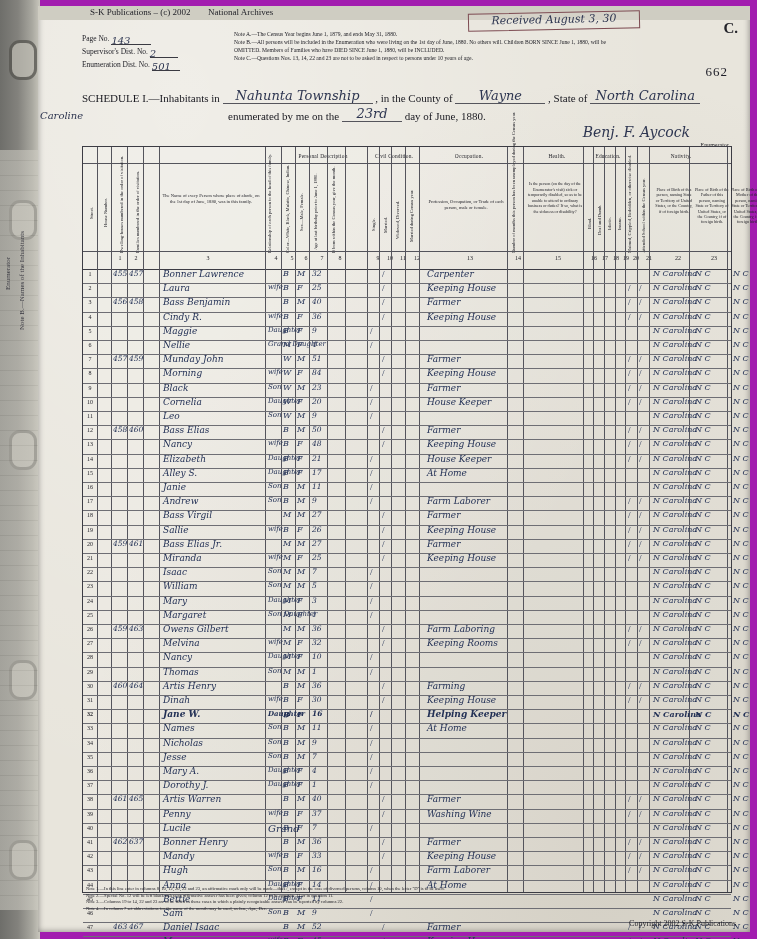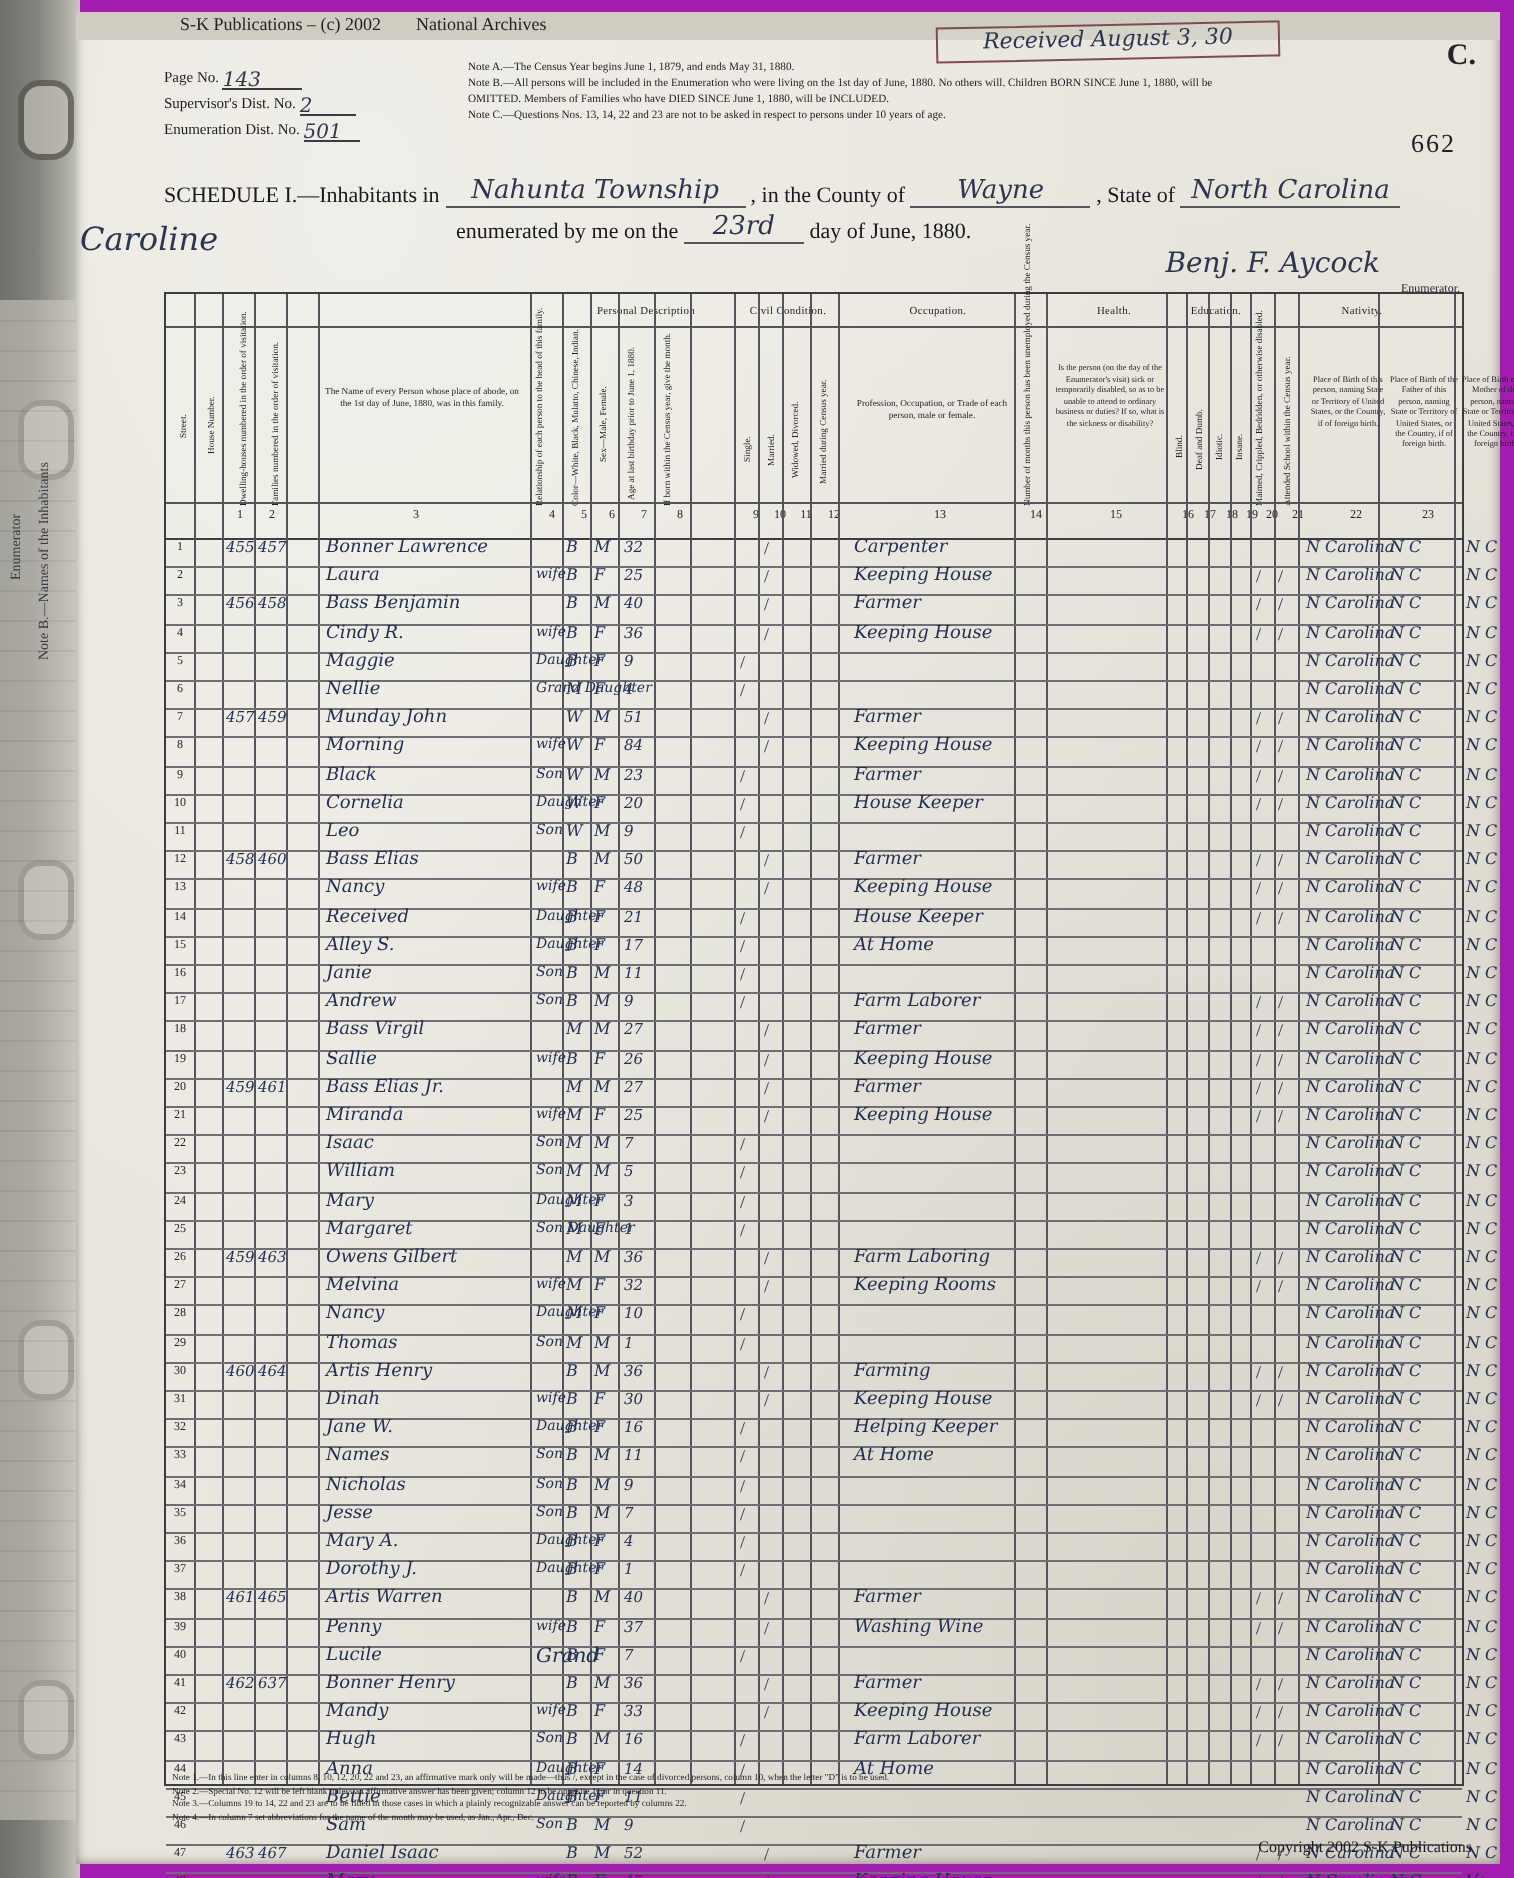--- a/index.html
+++ b/index.html
@@ -140,21 +140,21 @@
     </div>
 
     <div class="enumline">
       <span>enumerated by me on the</span>
       <span class="blank hand" style="width:60px;font-size:13px">23rd</span>
       <span>day of June, 1880.</span>
     </div>
 
     <div class="signature hand">Benj. F. Aycock</div>
     <div class="enumlabel">Enumerator.</div>
-    <div class="caroline hand" style="font-size:16px">Caroline</div>
+    <div class="caroline hand" style="font-size:10px">Caroline</div>
 
     <div class="tbl">
       <div class="hdr">
         <div class="grouplbl" style="left:200px;top:6px;width:80px">Personal Description</div>
         <div class="grouplbl" style="left:286px;top:6px;width:50px">Civil Condition.</div>
         <div class="grouplbl" style="left:356px;top:6px;width:60px">Occupation.</div>
         <div class="grouplbl" style="left:444px;top:6px;width:60px">Health.</div>
         <div class="grouplbl" style="left:500px;top:6px;width:50px">Education.</div>
         <div class="grouplbl" style="left:568px;top:6px;width:60px">Nativity.</div>
 
@@ -425,21 +425,21 @@
             <div class="tick" style="left: 299px; top: 0px;">/</div>
             <div class="cell" style="left: 344px;">Keeping House</div>
             <div class="tick" style="left: 545px; top: 0px;">/</div>
             <div class="tick" style="left: 556px; top: 0px;">/</div>
             <div class="cell" style="left: 570px;;font-size:8px">N Carolina</div>
             <div class="cell" style="left: 612px;;font-size:8px">N C</div>
             <div class="cell" style="left: 650px;;font-size:8px">N C</div>
           </div>
           <div class="row" style="top: 184.6px;">
             <div class="rn" style="left: 1px;">14</div>
-            <div class="cell" style="left: 80px;">Received</div>
+            <div class="cell" style="left: 80px;">Elizabeth</div>
             <div class="cell" style="left: 185px;;font-size:7px">Daughter</div>
             <div class="cell" style="left: 200px;;font-size:8px">B</div>
             <div class="cell" style="left: 214px;;font-size:8px">F</div>
             <div class="cell num" style="left: 229px;">21</div>
             <div class="tick" style="left: 287px; top: 0px;">/</div>
             <div class="cell" style="left: 344px;">House Keeper</div>
             <div class="tick" style="left: 545px; top: 0px;">/</div>
             <div class="tick" style="left: 556px; top: 0px;">/</div>
             <div class="cell" style="left: 570px;;font-size:8px">N Carolina</div>
             <div class="cell" style="left: 612px;;font-size:8px">N C</div>
@@ -672,21 +672,21 @@
             <div class="cell" style="left: 214px;;font-size:8px">F</div>
             <div class="cell num" style="left: 229px;">30</div>
             <div class="tick" style="left: 299px; top: 0px;">/</div>
             <div class="cell" style="left: 344px;">Keeping House</div>
             <div class="tick" style="left: 545px; top: 0px;">/</div>
             <div class="tick" style="left: 556px; top: 0px;">/</div>
             <div class="cell" style="left: 570px;;font-size:8px">N Carolina</div>
             <div class="cell" style="left: 612px;;font-size:8px">N C</div>
             <div class="cell" style="left: 650px;;font-size:8px">N C</div>
           </div>
-          <div class="row" style="top: 440.2px;">
+          <div class="row" style="top: 440.2px; font-weight: bold;">
             <div class="rn" style="left: 1px;">32</div>
             <div class="cell" style="left: 80px;">Jane W.</div>
             <div class="cell" style="left: 185px;;font-size:7px">Daughter</div>
             <div class="cell" style="left: 200px;;font-size:8px">B</div>
             <div class="cell" style="left: 214px;;font-size:8px">F</div>
             <div class="cell num" style="left: 229px;">16</div>
             <div class="tick" style="left: 287px; top: 0px;">/</div>
             <div class="cell" style="left: 344px;">Helping Keeper</div>
             <div class="cell" style="left: 570px;;font-size:8px">N Carolina</div>
             <div class="cell" style="left: 612px;;font-size:8px">N C</div>

